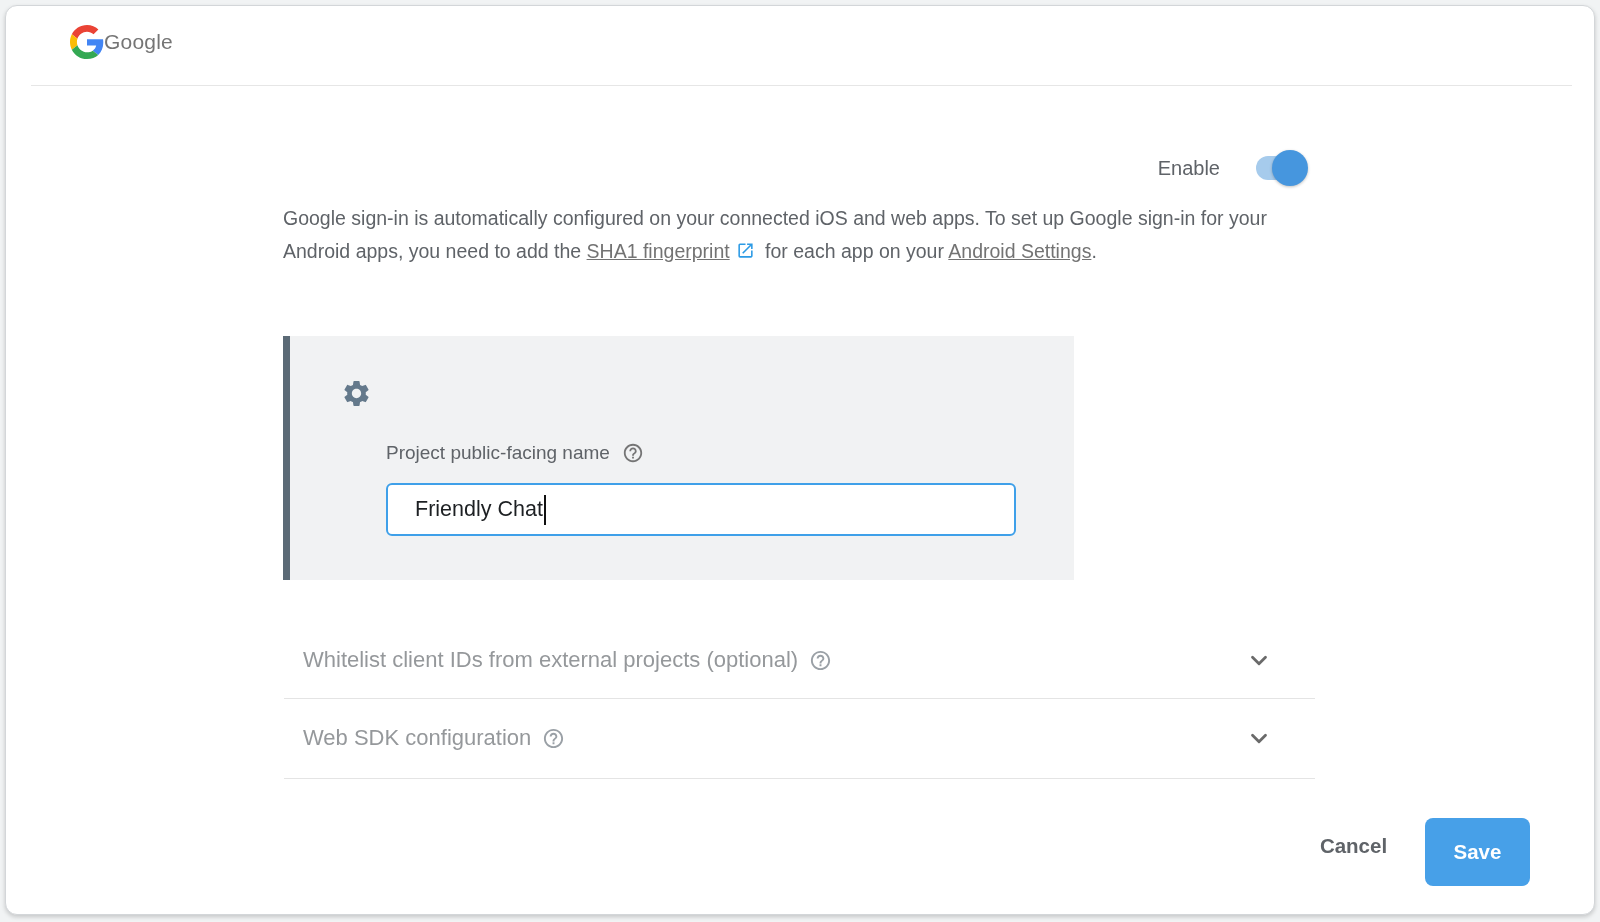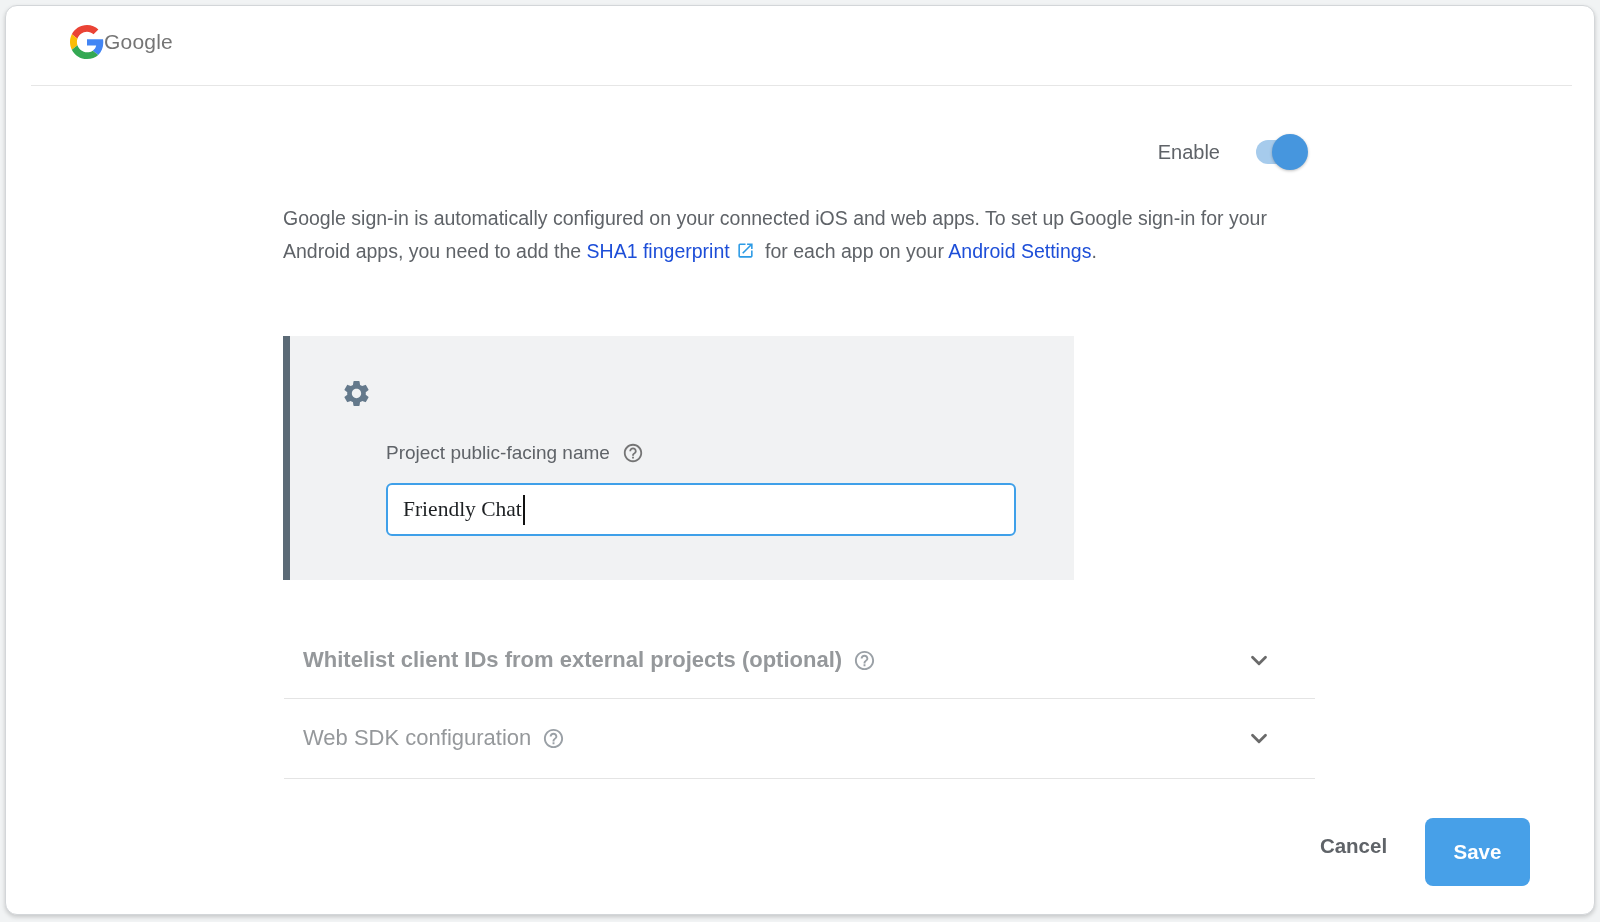--- a/index.html
+++ b/index.html
@@ -8,43 +8,43 @@
     position:absolute; left:5px; top:5px; width:1590px; height:910px;
     background:#ffffff; border:1px solid #d3d6d9; border-radius:12px;
     box-shadow:0 2px 4px rgba(0,0,0,0.18); overflow:hidden;
   }
   
   .header-row { position:absolute; left:64px; top:16px; height:40px; display:flex; align-items:center; gap:0; }
   .g-logo { width:34px; height:34px; display:block; }
   .brand { font-size:21px; color:#757575; letter-spacing:0.2px; }
   .header-divider { position:absolute; left:25px; top:79px; width:1541px; height:1px; background:#e6e6e6; }
   
-  .enable-row { position:absolute; top:126px; right:286px; height:40px; display:flex; align-items:center; gap:36px;text-align:right; }
+  .enable-row { position:absolute; top:142px; right:286px; height:40px; display:flex; align-items:center; gap:36px;text-align:right; }
   .enable-label { font-size:20px; color:#5f6368; }
   .toggle { position:relative; width:52px; height:36px; cursor:pointer; }
   .toggle-track { position:absolute; left:0; top:6px; width:46px; height:24px; border-radius:12px; background:#a6cbec; }
   .toggle-knob { position:absolute; right:0; top:0; width:36px; height:36px; border-radius:50%; background:#4696de; box-shadow:0 1px 3px rgba(0,0,0,0.25); }
   
   .description { position:absolute; left:277px; top:196px; width:995px; font-size:19.5px; line-height:33px; color:#5f6368; }
-  .link { color:#1d4ed8; cursor:pointer; }
+  .link { color:#737373; text-decoration:underline; cursor:pointer; }
   .ext-icon { display:inline-block; width:19px; height:19px; vertical-align:-2px; margin:0 5px 0 6px; color:#2d9be5; }
   
   .notice-box { position:absolute; left:277px; top:330px; width:791px; height:244px; background:#f1f2f3; border-left:7px solid #5b6a76; }
   .gear-icon { position:absolute; left:51px; top:42px; width:31px; height:31px; color:#64798b; }
   .notice-title { position:absolute; left:101px; top:44px; font-size:19.5px; font-weight:700; color:#46525b; line-height:28px; }
   .notice-title .link { font-weight:700; }
   .field-label-row { position:absolute; left:96px; top:103px; height:28px; display:flex; align-items:center; gap:12px; }
   .field-label { font-size:19px; color:#5f6368; }
   .help-icon { width:22px; height:22px; color:#757575; display:block; }
-  .text-input { position:absolute; left:96px; top:147px; width:630px; height:53px; background:#ffffff; border:2.5px solid #3fa0e9; border-radius:6px; display:flex; align-items:center; padding-left:15px; cursor:text;font-family:Liberation Serif, serif; }
+  .text-input { position:absolute; left:96px; top:147px; width:630px; height:53px; background:#ffffff; border:2.5px solid #3fa0e9; border-radius:6px; display:flex; align-items:center; padding-left:27px; cursor:text; }
   .input-value { font-size:21.5px; color:#1d2023; }
   .caret { display:inline-block; width:2px; height:30px; background:#111; margin-left:1px; }
   
   .section-row { position:absolute; left:278px; width:1031px; height:64px; display:flex; align-items:center; cursor:pointer; }
-  .section-row-1 { top:622px;font-weight:bold; }
+  .section-row-1 { top:622px; }
   .section-row-2 { top:700px; }
   .section-label-wrap { display:flex; align-items:center; gap:11px; padding-left:19px; flex:1; }
   .section-label { font-size:22px; color:#95989b; }
   .help-icon-light { width:23px; height:23px; color:#9aa0a6; display:block; }
   .chevron { width:26px; height:26px; color:#6a6a6a; margin-right:43px; display:block; }
   .section-divider { position:absolute; left:278px; width:1031px; height:1px; background:#e4e4e4; }
   .divider-1 { top:692px; }
   .divider-2 { top:772px; }
   
   .cancel-button { position:absolute; left:1300px; top:812px; width:95px; height:56px; display:flex; align-items:center; justify-content:center; font-size:20.5px; font-weight:700; color:#5f6368; background:transparent; border:none; cursor:pointer; font-family:inherit; }

